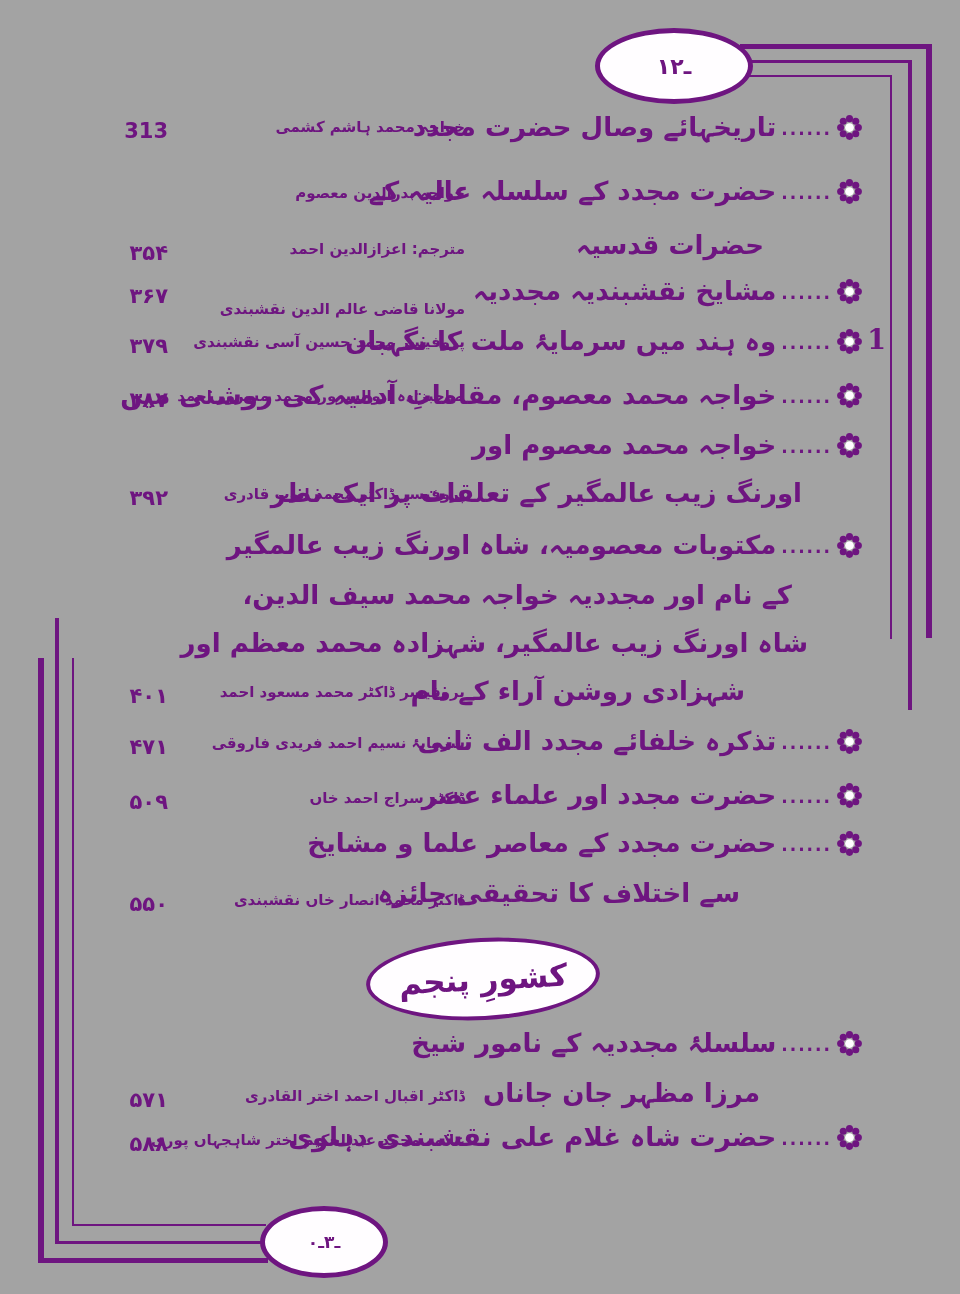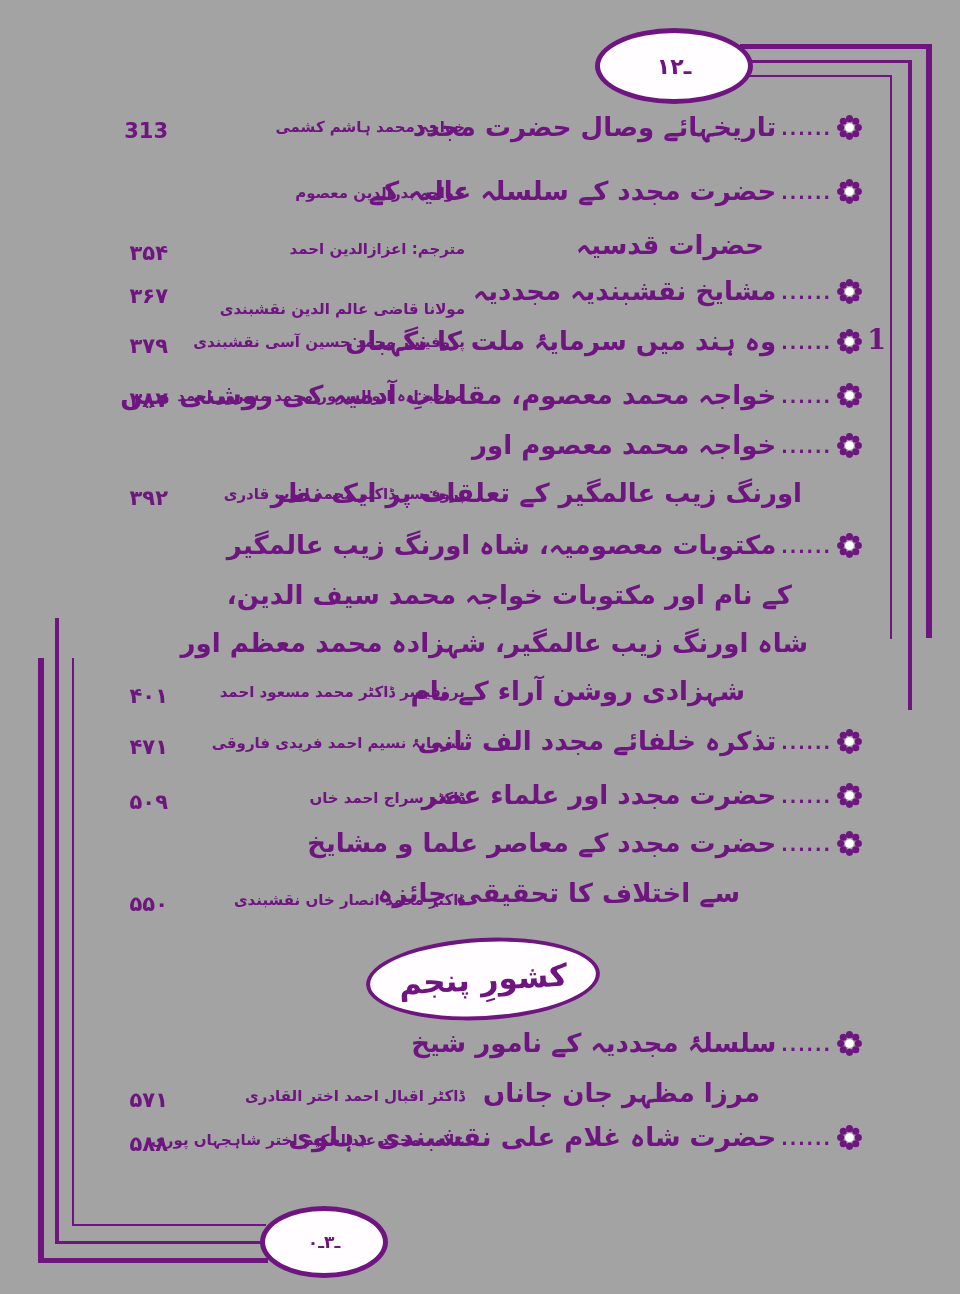--- a/index.html
+++ b/index.html
@@ -159,21 +159,21 @@
   <div class="au" style="top:485px">پروفیسر ڈاکٹر محمد ایوب قادری</div>
   <div class="pg" style="top:486px">۳۹۲</div>
 
   <div class="t-row" style="top:530px">
     <svg class="flower">
         <use href="#flower"></use>
       </svg>
     <span class="dots">......</span>
     <span class="title">مکتوبات معصومیہ، شاہ اورنگ زیب عالمگیر</span>
   </div>
-  <div class="t-cont" style="top:580px; right:168px">کے نام اور مکتوبات خواجہ محمد سیف الدین،</div>
+  <div class="t-cont" style="top:580px; right:168px">کے نام اور مجددیہ خواجہ محمد سیف الدین،</div>
   <div class="t-cont" style="top:676px; right:215px">شہزادی روشن آراء کے نام</div>
   <div class="t-cont" style="top:628px; right:152px">شاہ اورنگ زیب عالمگیر، شہزادہ محمد معظم اور</div>
   <div class="au" style="top:683px">پروفیسر ڈاکٹر محمد مسعود احمد</div>
   <div class="pg" style="top:684px">۴۰۱</div>
 
   <div class="t-row" style="top:726px">
     <svg class="flower">
         <use href="#flower"></use>
       </svg>
     <span class="dots">......</span>

